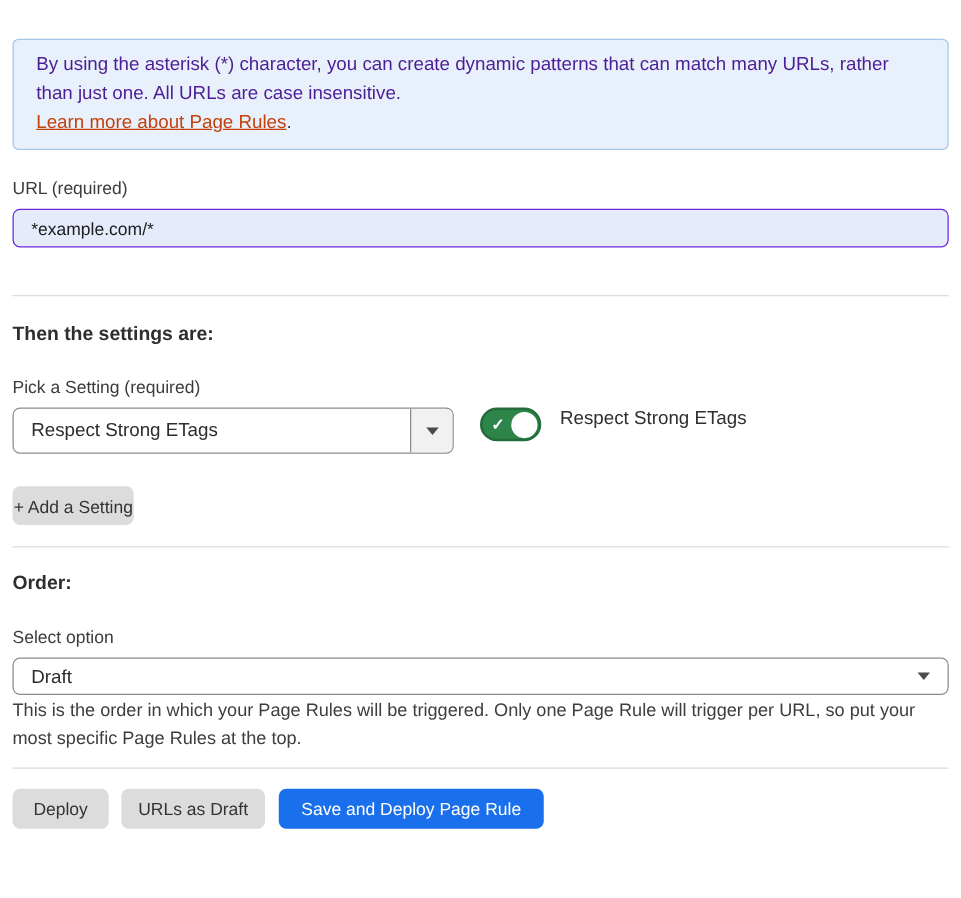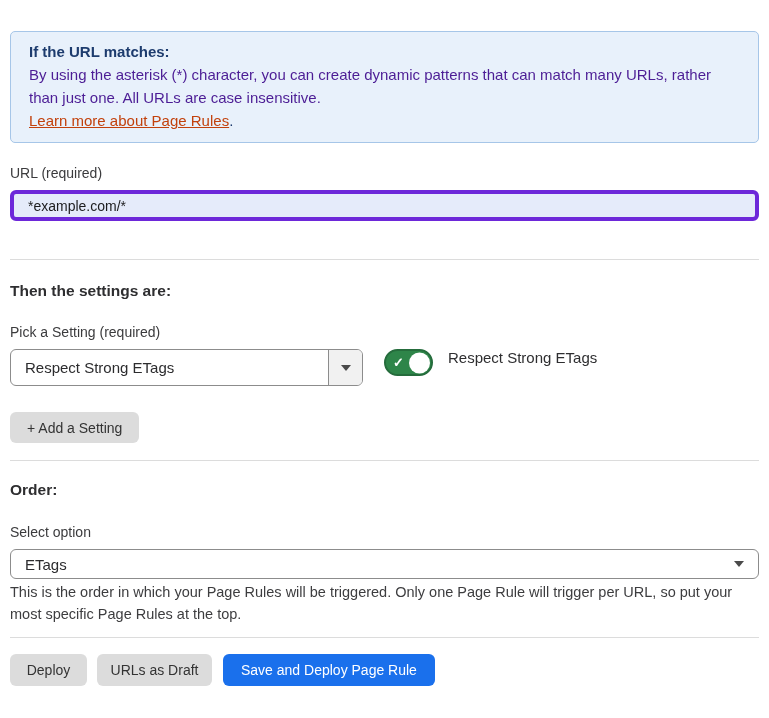--- a/index.html
+++ b/index.html
@@ -33,21 +33,21 @@
 
   .field-label {
     margin-top: 20px;
     font-size: 14px; line-height: 20px; color: #3b3b3d;
   }
   .url-input {
     display: block;
     margin-top: 7px;
     width: 749px; height: 31px;
     background: #e5ebfa;
-    border: 4px solid #6d28d9;
+    border: 1px solid #6d28d9;
     border-radius: 6px;
     padding: 0 14px;
     font-family: "Liberation Sans", sans-serif;
     font-size: 14px; color: #1c1c1e;
     outline: none;
   }
 
   .divider { border: none; height: 1px; background: #dcdcdc; }
   .divider-1 { margin-top: 38px; }
   .divider-2 { margin-top: 17px; }
@@ -111,21 +111,21 @@
   }
   .toggle-label { margin-left: 15px; font-size: 15px; color: #2e2e30; }
 
   .btn {
     display: inline-flex; align-items: center; justify-content: center;
     height: 31px;
     border: none; border-radius: 6px;
     font-family: "Liberation Sans", sans-serif;
     font-size: 14px; color: #333333;
     background: #dcdcdc;
-    padding: 0 17px;
+    padding: 0 1px;
     cursor: pointer;
   }
   .add-setting-btn { margin-top: 26px; }
 
   .order-heading { margin-top: 19px; }
   .order-select-label { margin-top: 23px; }
 
   .order-select {
     margin-top: 7px;
     width: 749px; height: 30px;
@@ -160,21 +160,20 @@
     padding: 0 18px;
   }
 </style>
 </head>
 <body>
 
 <div class="page">
 
 
   <div class="info-box">
-    <div class="info-heading">If the URL matches:</div>
     <div class="info-body">By using the asterisk (*) character, you can create dynamic patterns that can match many URLs, rather than just one. All URLs are case insensitive.</div>
     <div>
       <a class="info-link">Learn more about Page Rules</a><span class="info-link-suffix">.</span>
     </div>
   </div>
 
   <div class="field-label">URL (required)</div>
   <input class="url-input" type="text" value="*example.com/*" style="">
 
   <hr class="divider divider-1">
@@ -199,21 +198,21 @@
 
   <button class="btn add-setting-btn">+ Add a Setting</button>
 
   <hr class="divider divider-2">
 
   <div class="section-heading order-heading">Order:</div>
 
   <div class="field-label order-select-label">Select option</div>
 
   <div class="order-select">
-    <span class="order-select-value">ETags</span>
+    <span class="order-select-value">Draft</span>
     <span class="tri-down"></span>
   </div>
 
   <div class="help-text">This is the order in which your Page Rules will be triggered. Only one Page Rule will trigger per URL, so put your most specific Page Rules at the top.</div>
 
   <hr class="divider divider-3">
 
   <div class="actions-row">
     <button class="btn cancel-btn">Deploy</button>
     <button class="btn save-draft-btn">URLs as Draft</button>

